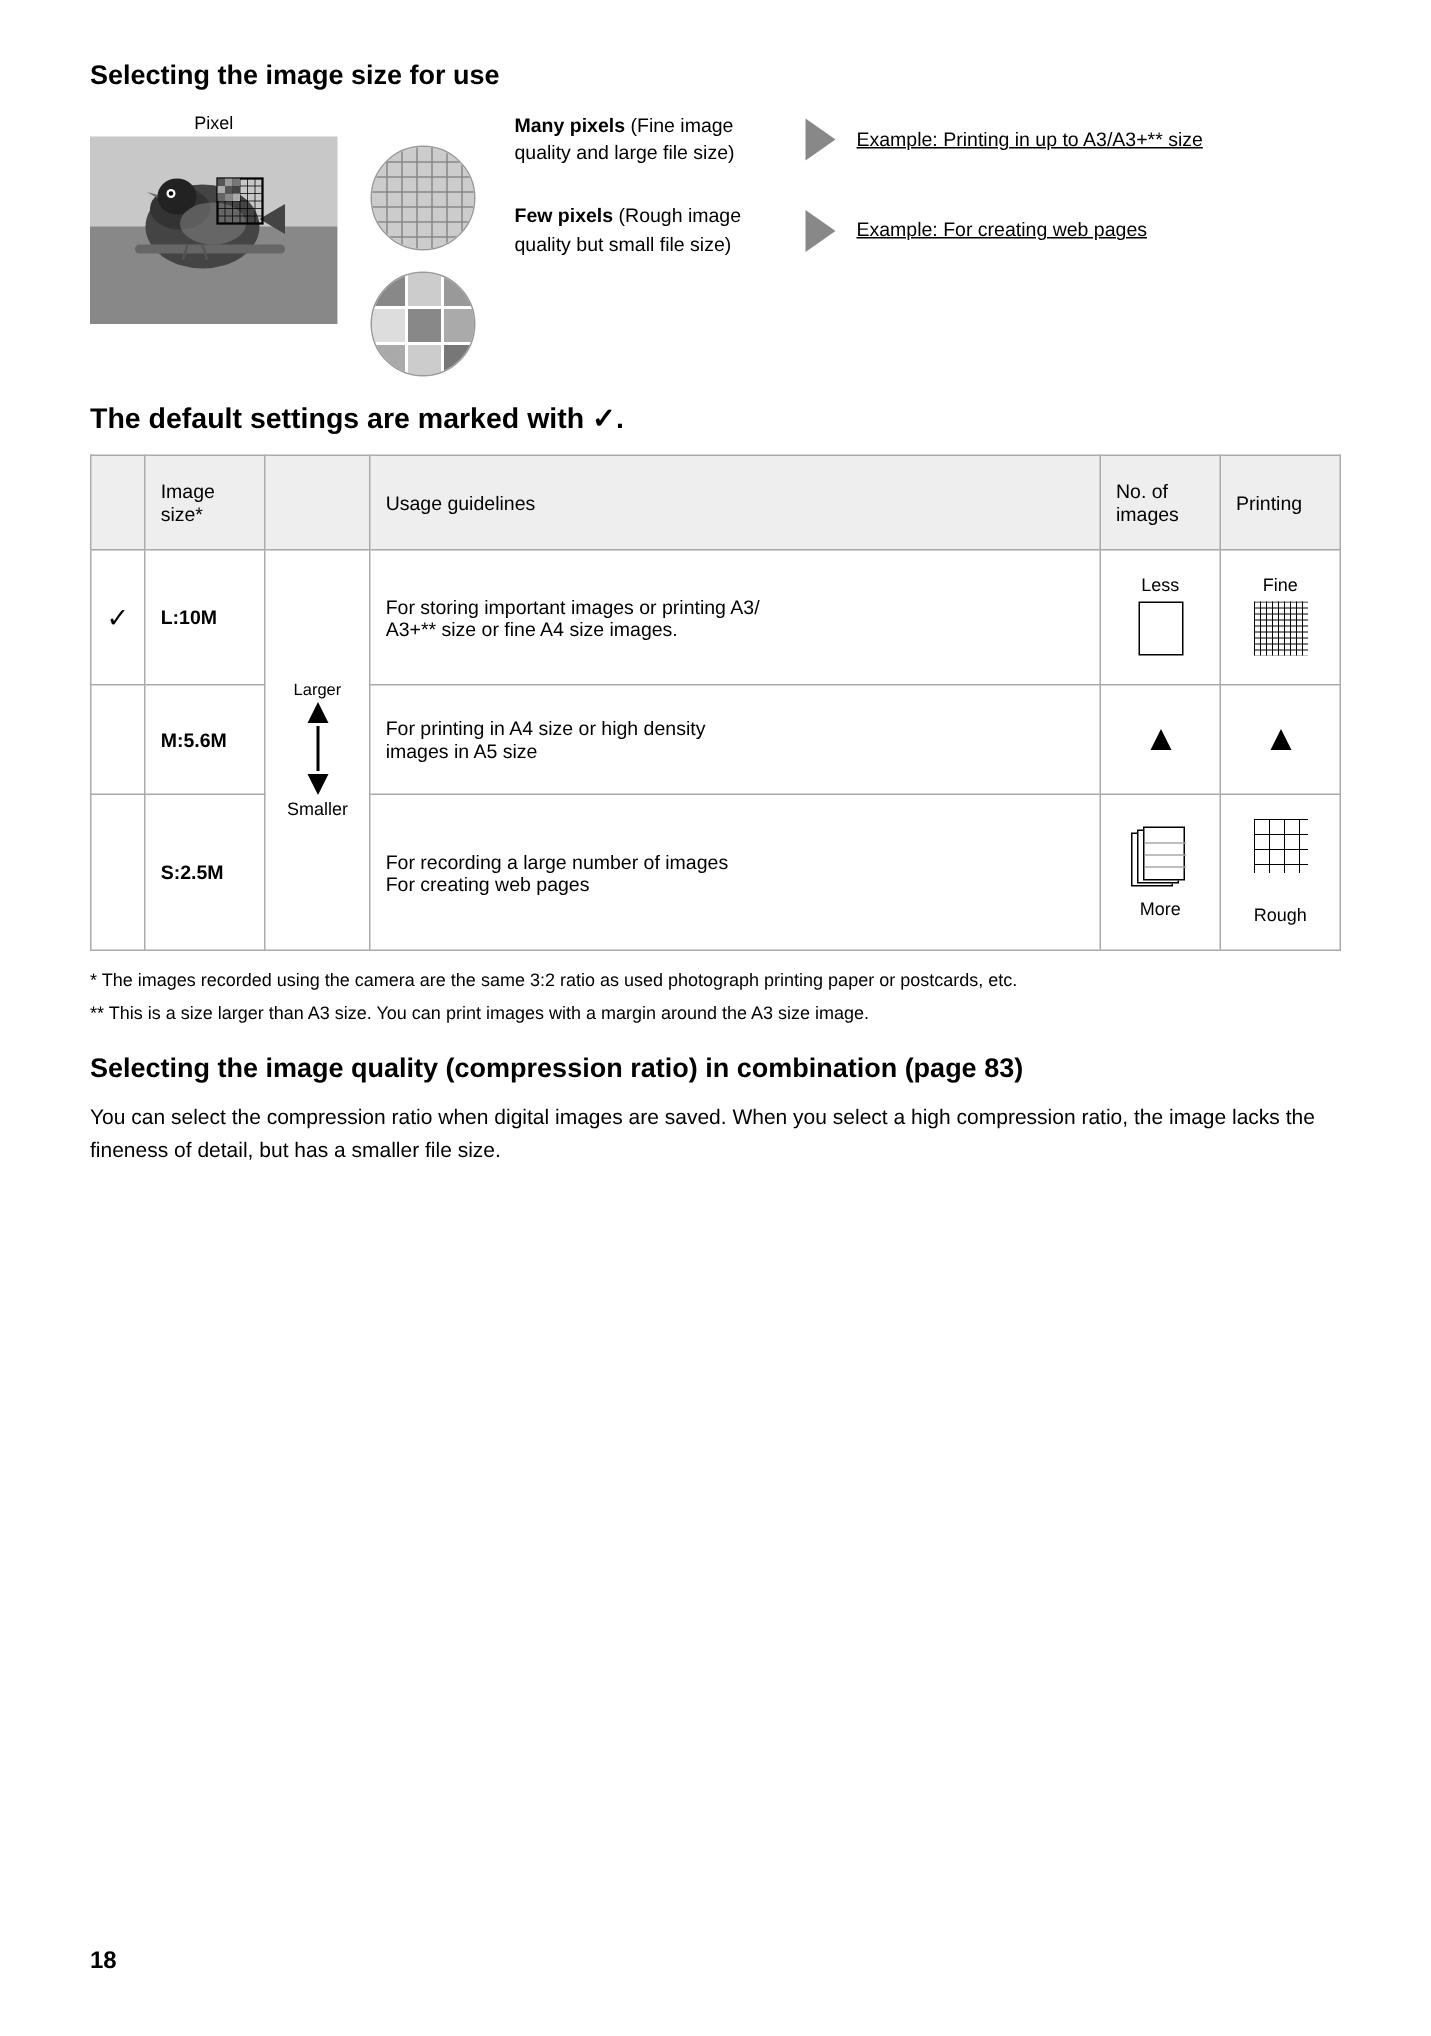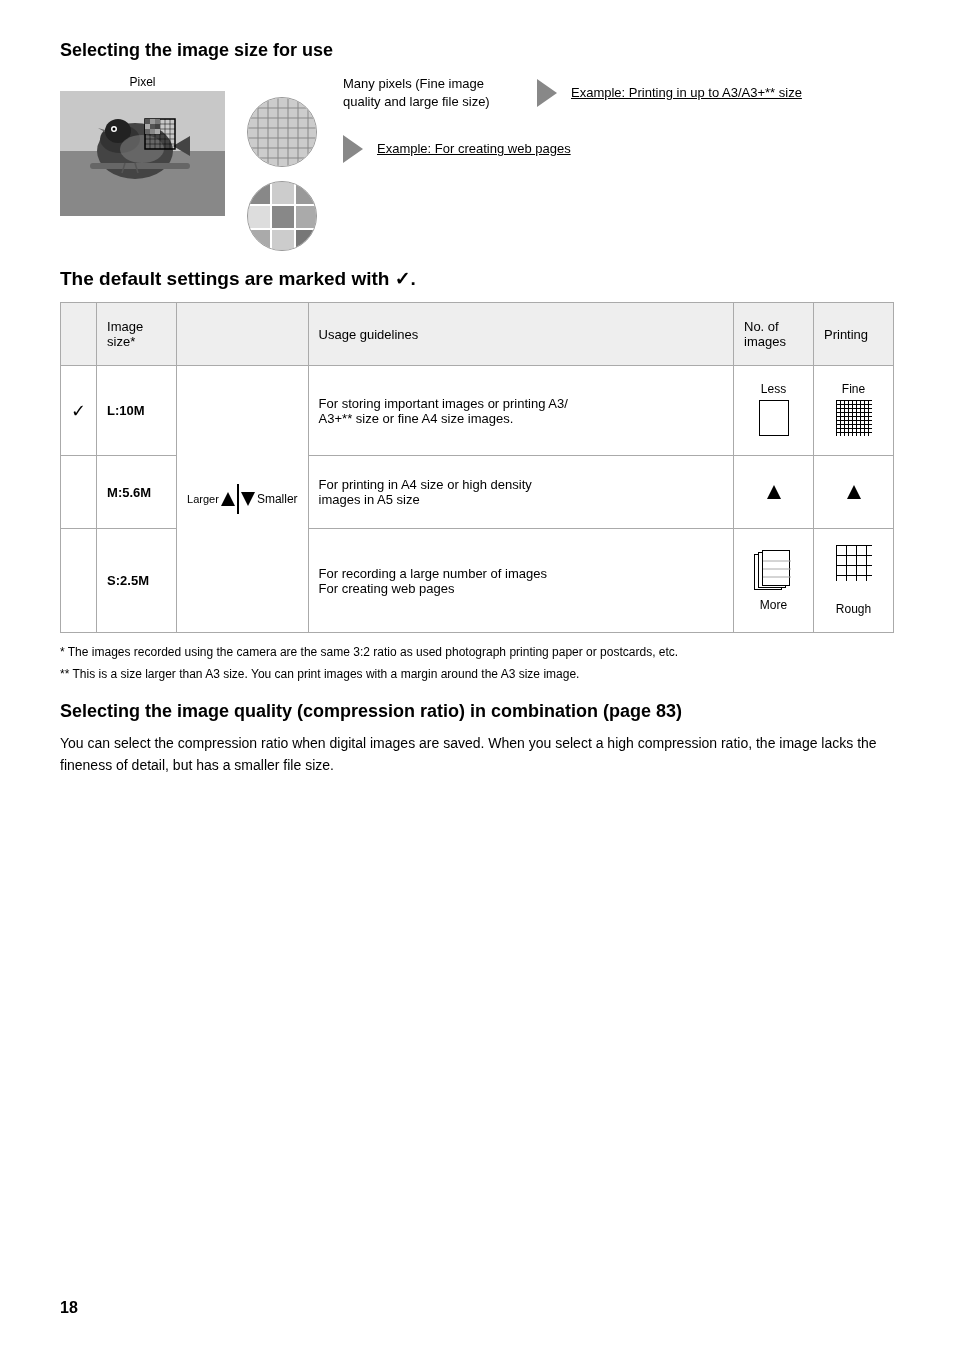--- a/index.html
+++ b/index.html
@@ -33,21 +33,21 @@
       margin-bottom: 10px;
       margin-top: 18px;
     }
 
     .desc-text {
       font-size: 13px;
       line-height: 1.4;
     }
 
     .desc-text strong {
-      font-weight: normal;
+      font-weight: bold;
     }
 
     .example-text {
       font-size: 13px;
       line-height: 1.4;
       text-decoration: underline;
     }
 
     .default-note {
       font-size: 19px;
@@ -69,21 +69,21 @@
     }
 
     table.image-table th {
       background: #eee;
       font-weight: normal;
       text-align: left;
     }
 
     .size-arrow-container {
       display: flex;
-      flex-direction: row;
+      flex-direction: column;
       align-items: center;
       gap: 2px;
       font-size: 12px;
     }
 
     .arrow-up {
       width: 0;
       height: 0;
       border-left: 7px solid transparent;
       border-right: 7px solid transparent;
@@ -323,20 +323,24 @@
     <div class="right-row">
       <div class="desc-text" style="width:180px;">
         <strong>Many pixels</strong>
         <span>(Fine image quality and large file size)</span>
       </div>
       <div class="right-arrow"></div>
       <div class="example-text">Example: Printing in up to A3/A3+** size</div>
     </div>
 
     <div class="right-row" style="margin-top:10px;">
+      <div class="desc-text" style="width:180px;">
+        <strong>Few pixels</strong>
+        <span>(Rough image quality but small file size)</span>
+      </div>
       <div class="right-arrow"></div>
       <div class="example-text">Example: For creating web pages</div>
     </div>
   </div>
 
 </div>
 
 <div class="default-note">The default settings are marked with ✓.</div>
 
 <table class="image-table">

